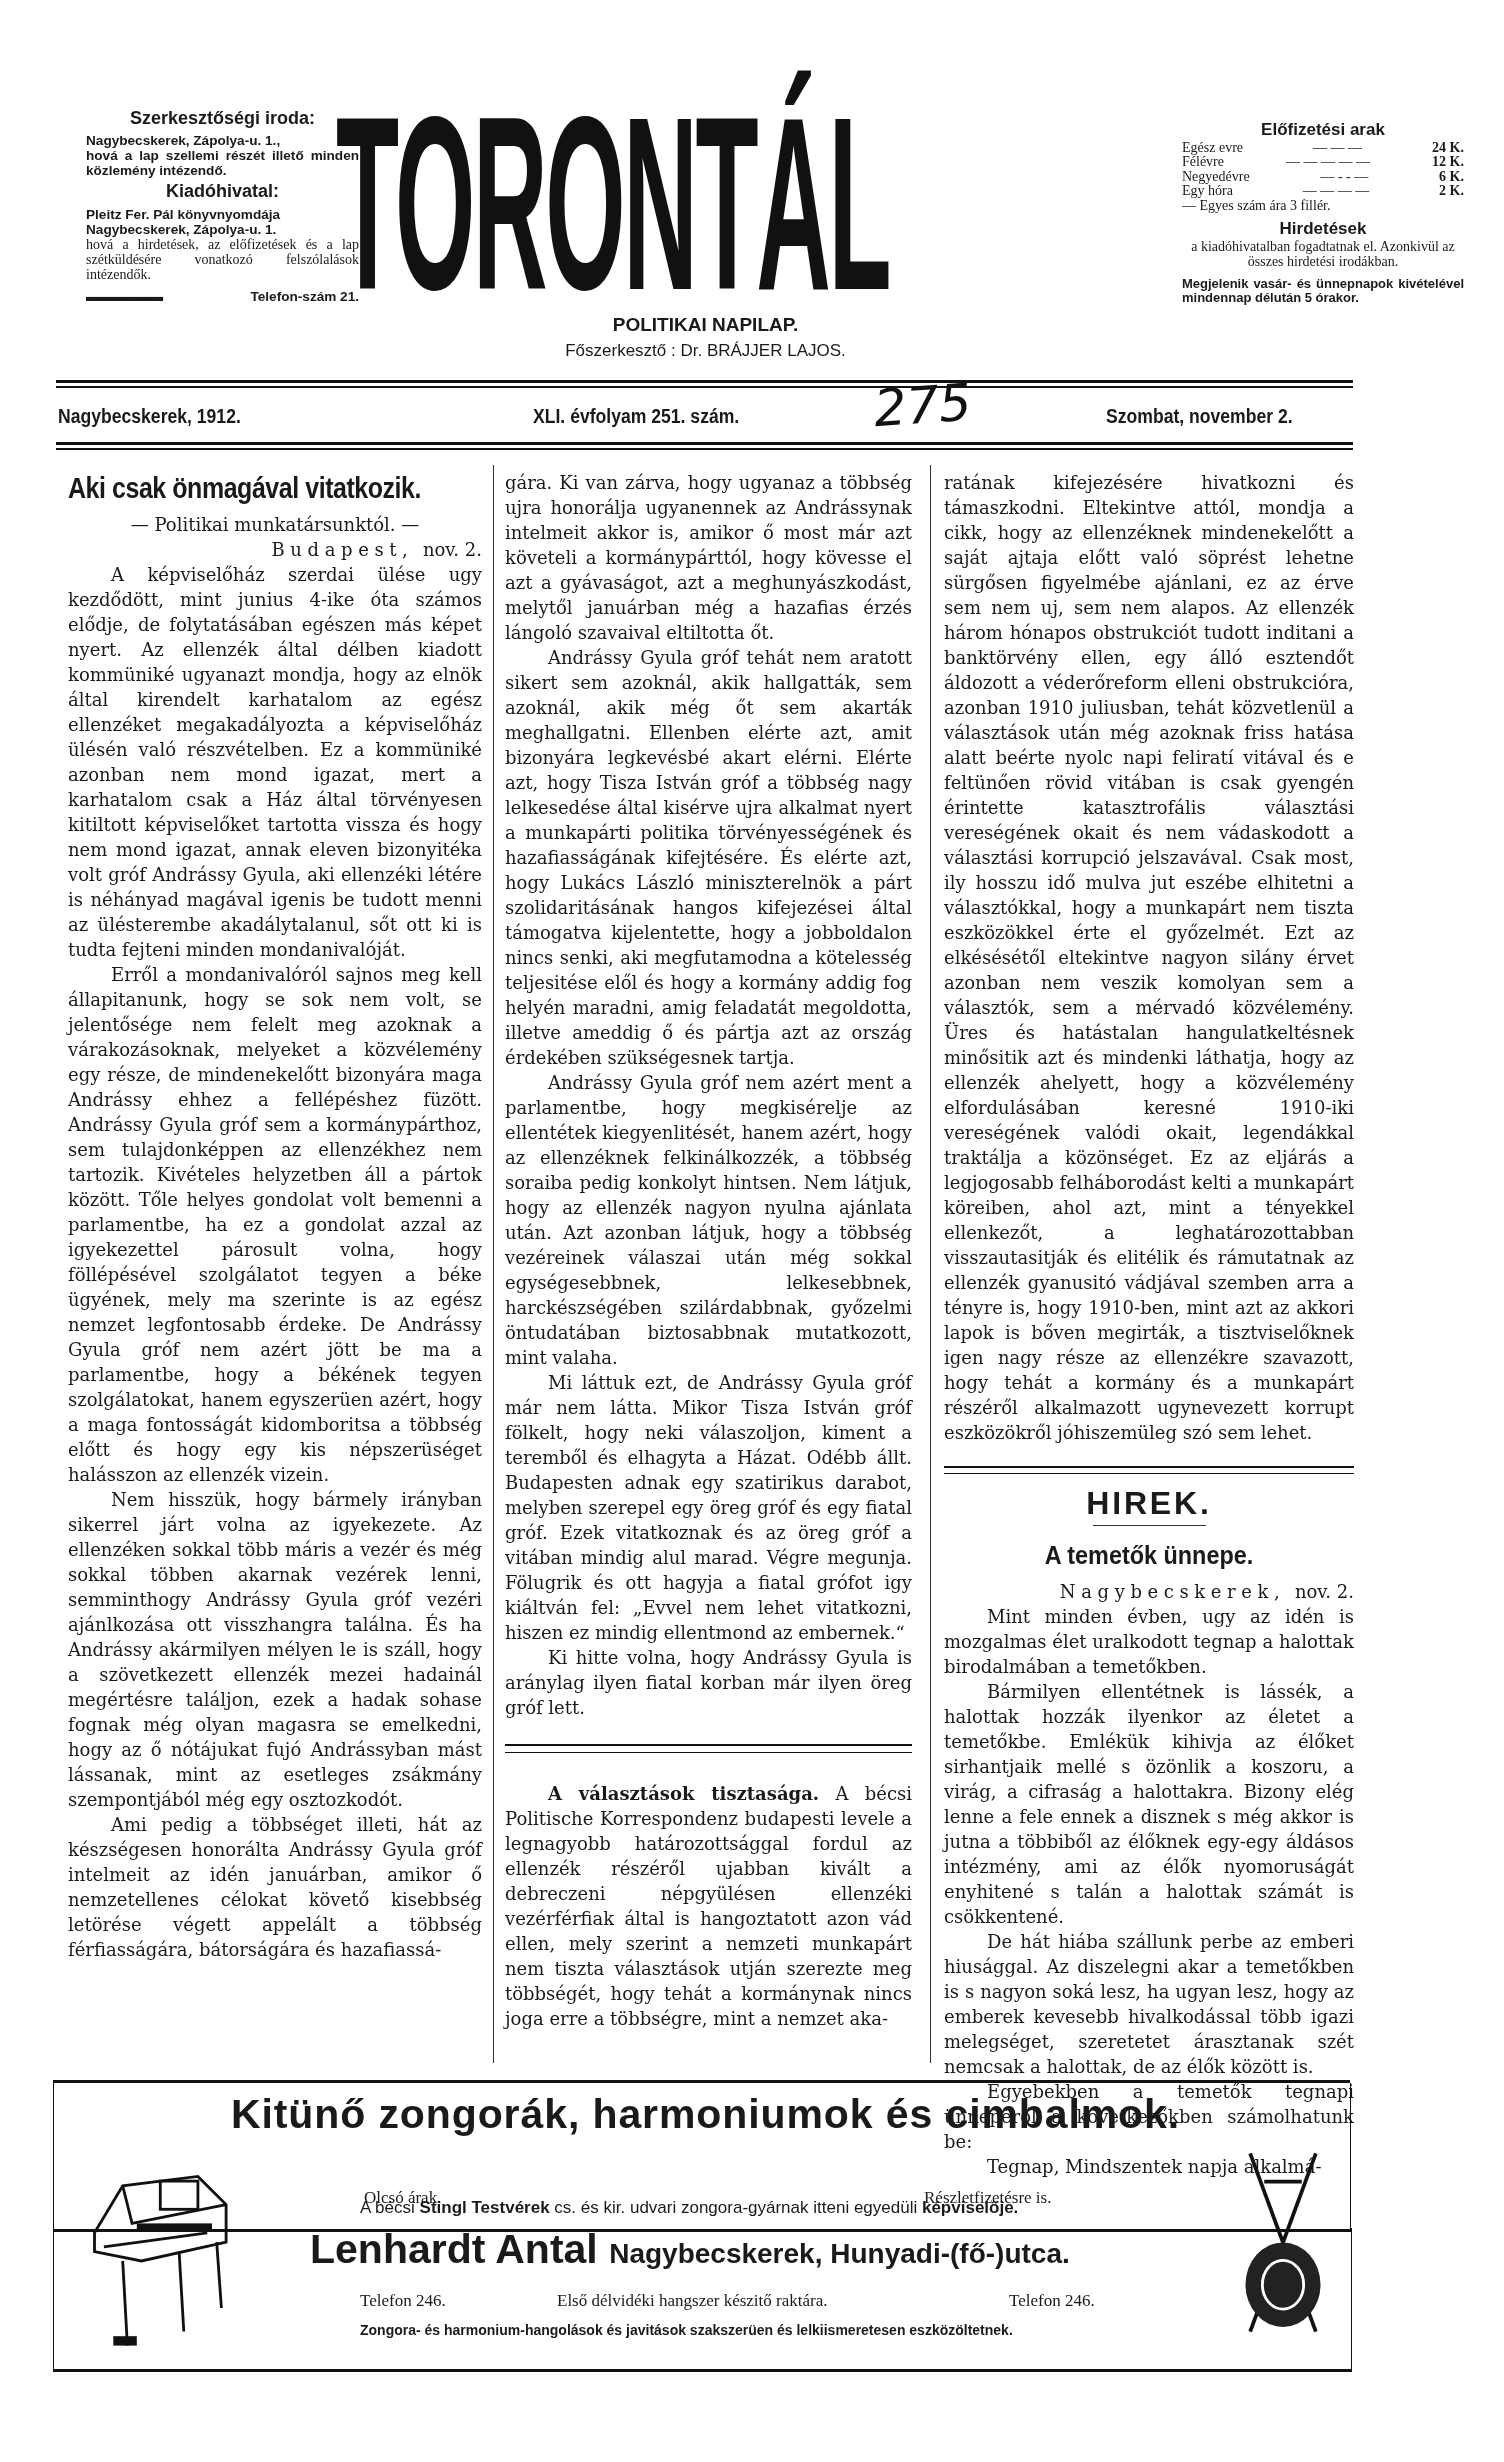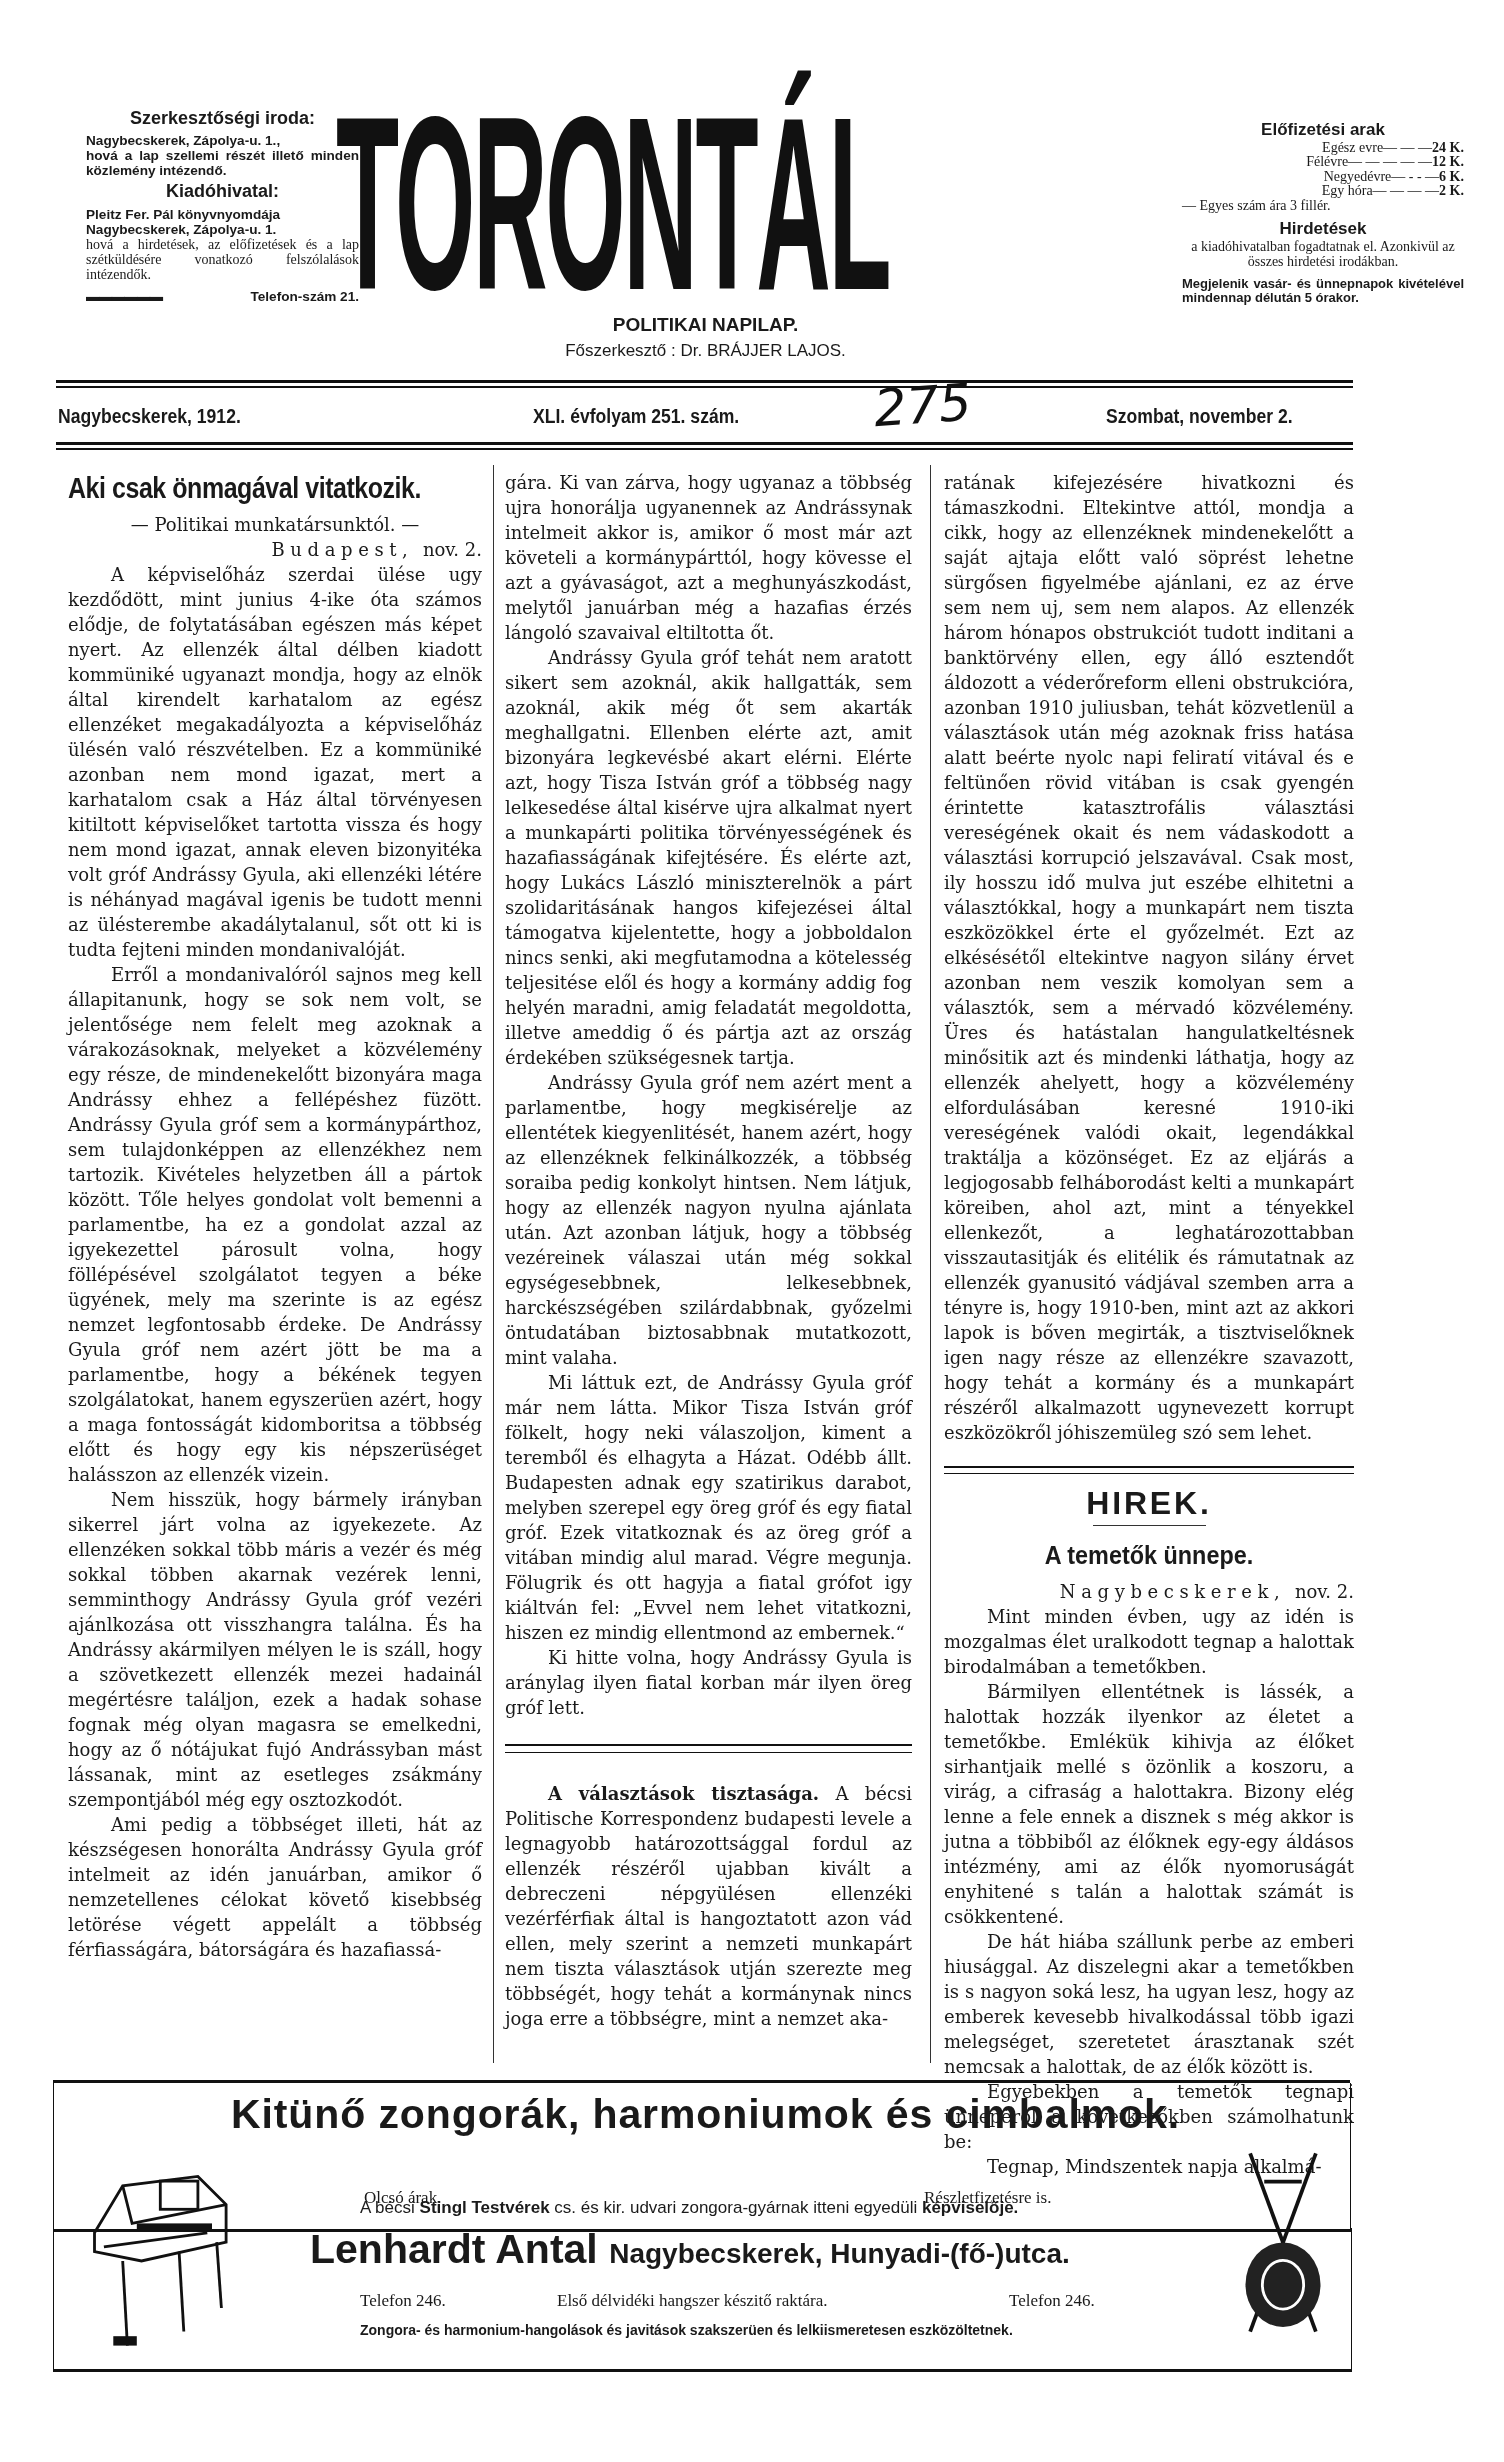--- a/index.html
+++ b/index.html
@@ -24,21 +24,21 @@
     transform: scaleX(0.42); transform-origin: left top; letter-spacing: -5.6px; color: #111; white-space: nowrap; }
   .subtitle { position: absolute; left: 508px; top: 313px; width: 395px; text-align: center;
     font-family: "Liberation Sans", sans-serif; font-weight: bold; font-size: 19px; line-height: 24.4px; }
   .editor { position: absolute; left: 508px; top: 340px; width: 395px; text-align: center;
     font-family: "Liberation Sans", sans-serif; font-size: 17px; line-height: 22.6px; }
   .editor b { font-weight: normal; }
 
   .head-right { position: absolute; left: 1182px; top: 120px; width: 282px;
     font-family: "Liberation Serif", serif; font-size: 14px; line-height: 14.6px; }
   .head-right .h { text-align: center; font-family: "Liberation Sans", sans-serif; font-weight: bold; font-size: 17px; line-height: 20.7px; }
-  .price-row { display: flex; justify-content: flex-end; }
+  .price-row { display: flex; justify-content: space-between; }
   .price-row .v { font-weight: bold; }
   .head-right .bold { font-weight: bold; font-family: "Liberation Sans", sans-serif; font-size: 13px; }
   .head-right .c { text-align: center; font-family: Liberation Serif, serif; }
   .head-right .j { text-align: justify; }
 
   
   .rule { position: absolute; left: 56px; width: 1297px; background: #111; }
   .strip { position: absolute; left: 58px; top: 404px; width: 1297px; height: 28px;
     font-family: "Liberation Sans", sans-serif; font-weight: bold; font-size: 20.7px; }
   .strip span { position: absolute; top: 0; white-space: nowrap; transform: scaleX(0.85); transform-origin: left top; }

